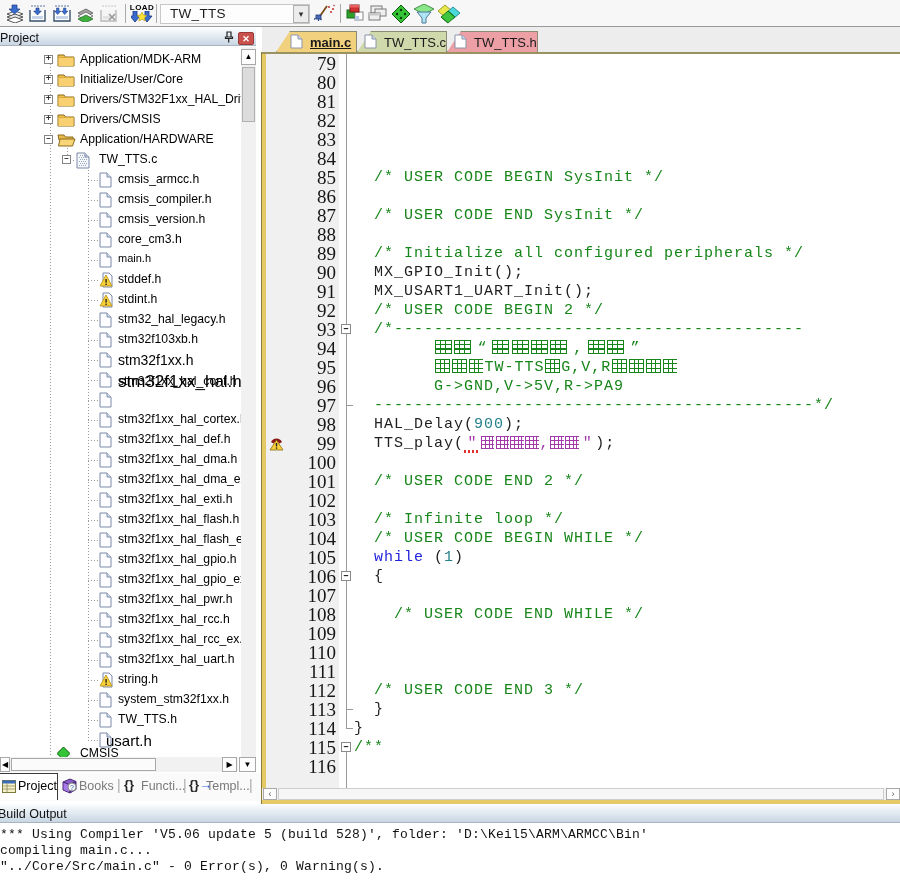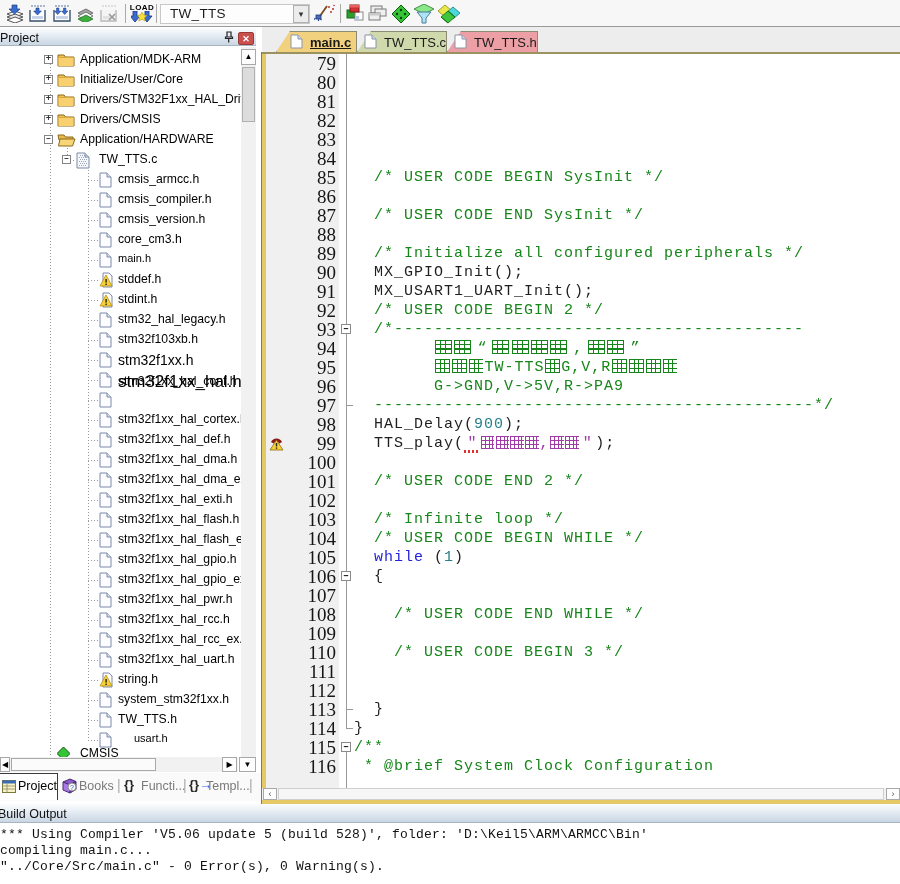--- a/index.html
+++ b/index.html
@@ -394,21 +394,21 @@
 <div class="abs" style="left:99px;top:665px"><svg width="13" height="16" viewBox="0 0 13 16">
         <path d="M1 1 h7 l4 4 v10 h-11 z" fill="#fdfdff" stroke="#7a88a8" stroke-width="1"></path>
         <path d="M8 1 l0 4 4 0" fill="#dde6f4" stroke="#7a88a8" stroke-width="1"></path>
       </svg></div>
 <div class="abs" style="left:118px;top:665px;font-size:12.2px;white-space:nowrap">TW_TTS.h</div>
 <div class="hdots" style="left:88px;top:693px;width:10px"></div>
 <div class="abs" style="left:99px;top:685px"><svg width="13" height="16" viewBox="0 0 13 16">
         <path d="M1 1 h7 l4 4 v10 h-11 z" fill="#fdfdff" stroke="#7a88a8" stroke-width="1"></path>
         <path d="M8 1 l0 4 4 0" fill="#dde6f4" stroke="#7a88a8" stroke-width="1"></path>
       </svg></div>
-<div class="abs" style="left:134px;top:685px;font-size:11px;white-space:nowrap">usart.h</div>
+<div class="abs" style="left:106px;top:685px;font-size:15px;white-space:nowrap">usart.h</div>
 <div class="abs" style="left:57px;top:699px"><svg width="13" height="13" viewBox="0 0 13 13">
         <path d="M6.5 0 L13 6.5 L6.5 13 L0 6.5 Z" fill="#35c435" stroke="#0a5a0a"></path>
       </svg></div>
 <div class="abs" style="left:80px;top:699px;font-size:12.2px;white-space:nowrap">CMSIS</div>
 </div>
 <div class="abs sb" style="left:241px;top:47px;width:15px;height:710px"></div>
 <div class="sbtn" style="left:241px;top:49px;width:15px;height:16px">
     <span class="arw">▲</span>
   </div>
 <div class="abs" style="left:242px;top:67px;width:13px;height:55px;background:#dcdcdc;border:1px solid #b0b0b0"></div>
@@ -486,25 +486,24 @@
     <div class="cl" style="top:323px"><span class="cm">        G-&gt;GND,V-&gt;5V,R-&gt;PA9</span></div>
     <div class="cl" style="top:342px"><span class="cm">  --------------------------------------------*/</span></div>
     <div class="cl" style="top:361px">  HAL_Delay(<span class="nm">900</span>);</div>
     <div class="cl" style="top:380px">  TTS_play(<span class="st"><span class="q">″</span><span class="h2"></span><span class="h2"></span><span class="h2"></span><span class="h2"></span>,<span class="h2"></span><span class="h2"></span><span class="q">″</span></span>);</div>
     <div class="cl" style="top:418px"><span class="cm">  /* USER CODE END 2 */</span></div>
     <div class="cl" style="top:456px"><span class="cm">  /* Infinite loop */</span></div>
     <div class="cl" style="top:475px"><span class="cm">  /* USER CODE BEGIN WHILE */</span></div>
     <div class="cl" style="top:494px">  <span class="kw">while</span> (<span class="nm">1</span>)</div>
     <div class="cl" style="top:513px">  {</div>
     <div class="cl" style="top:551px"><span class="cm">    /* USER CODE END WHILE */</span></div>
-    <div class="cl" style="top:589px"><span class="cm">    /* USER CODE BEGIN 3 */</span></div>
+    <div class="cl" style="top:627px"><span class="cm">  /* USER CODE END 3 */</span></div>
     <div class="cl" style="top:646px">  }</div>
     <div class="cl" style="top:665px">}</div>
     <div class="cl" style="top:684px"><span class="cm">/**</span></div>
-    <div class="cl" style="top:703px"><span class="cm"> * @brief System Clock Configuration</span></div>
 <div class="fold" style="top:270px">–</div>
 <div class="fold" style="top:517px">–</div>
 <div class="fold" style="top:688px">–</div>
 <div class="abs" style="left:81px;top:351px;width:6px;height:1px;background:#9a9a9a"></div>
 <div class="abs" style="left:81px;top:655px;width:6px;height:1px;background:#9a9a9a"></div>
 <div class="abs" style="left:81px;top:674px;width:6px;height:1px;background:#9a9a9a"></div>
 <div class="abs" style="left:198px;top:396px;width:16px;height:3px;background:repeating-linear-gradient(90deg,#e03030 0 2px,transparent 2px 4px)"></div>
 <svg class="abs" style="left:3px;top:383px" width="15" height="14" viewBox="0 0 15 14">
 <path d="M2 5 A6 6 0 0 1 13 5 L10.5 6.5 A3.5 3.5 0 0 0 4.5 6.5 Z" fill="#8a1a1a"></path>
 <path d="M7.5 3 L14 13 H1 Z" fill="#f8d038" stroke="#8a6a10" stroke-width="0.8"></path>

